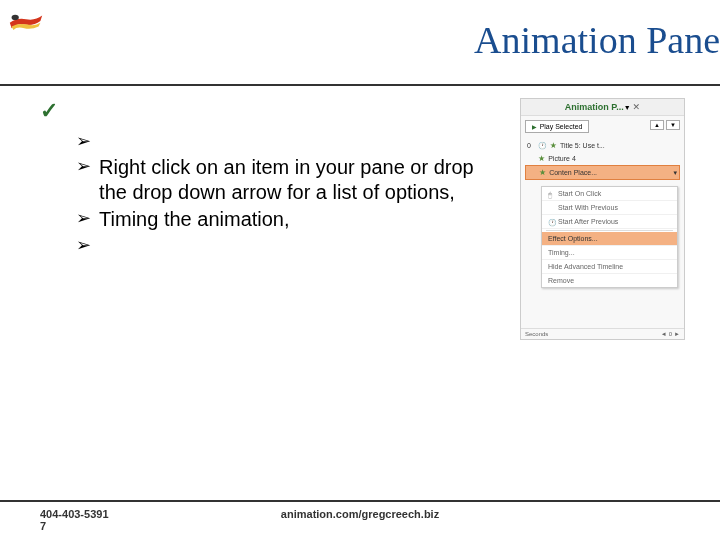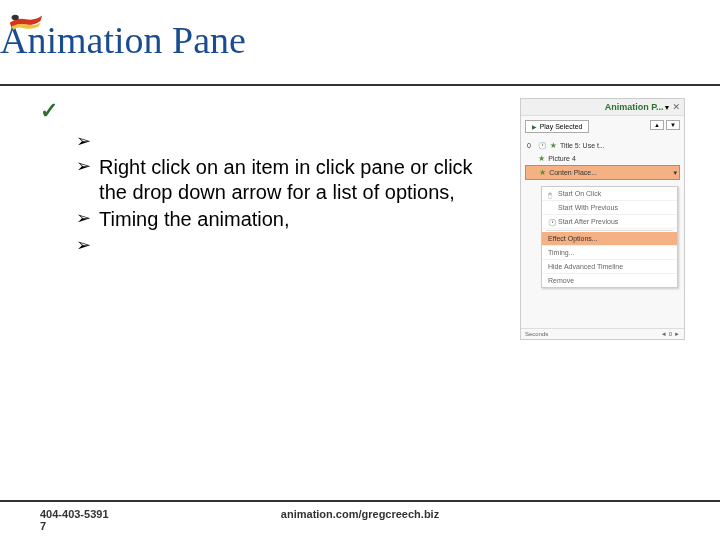--- a/index.html
+++ b/index.html
@@ -1,34 +1,34 @@
 <!DOCTYPE html>
 <html><head>
   <meta charset="utf-8">
   <style>
     * { margin: 0; padding: 0; box-sizing: border-box; }
     body { width: 720px; height: 540px; font-family: Verdana, Arial, sans-serif; background: #fff; position: relative; }
     
     .header-area { position: relative; height: 86px; border-bottom: 2px solid #333; }
     .logo { position: absolute; left: 8px; top: 6px; width: 36px; height: 30px; }
-    .slide-title { font-family: "Comic Sans MS", cursive; font-size: 38px; color: #1a4d8f; text-align: left; padding-top: 18px; font-weight: normal; }
+    .slide-title { font-family: "Comic Sans MS", cursive; font-size: 38px; color: #1a4d8f; text-align: right; padding-top: 18px; font-weight: normal; }
     
     .content-area { padding: 12px 40px 0 40px; display: flex; }
     .text-col { flex: 1; }
     .img-col { width: 170px; padding-left: 10px; }
     
     .main-bullet { font-size: 22px; margin-bottom: 6px; display: flex; align-items: flex-start; }
     .main-bullet .tick { color: #2d7030; font-weight: bold; margin-right: 10px; font-size: 22px; }
     
     .sub-bullet { font-size: 20px; margin-left: 36px; margin-bottom: 2px; display: flex; align-items: flex-start; line-height: 1.25; }
     .sub-bullet .arrow { color: #000; margin-right: 8px; font-size: 18px; flex-shrink: 0; }
     .sub-bullet .txt { max-width: 390px; }
     
     .pane-img { width: 165px; border: 1px solid #ccc; background: #f8f8f8; font-size: 7px; font-family: Arial; }
-    .pane-header { background: #f0f0f0; padding: 3px 4px; display: flex; justify-content: flex-end; align-items: center; border-bottom: 1px solid #ddd; }
+    .pane-header { background: #f0f0f0; padding: 3px 4px; display: flex; justify-content: center; align-items: center; border-bottom: 1px solid #ddd; }
     .pane-header-title { color: #2d7030; font-size: 9px; font-weight: bold; }
     .pane-close { color: #666; font-size: 9px; }
     .pane-play-btn { margin: 4px; padding: 2px 6px; border: 1px solid #aaa; font-size: 7px; display: inline-flex; align-items: center; gap: 3px; background: #fff; }
     .pane-play-btn::before { content: "▶"; color: #2d7030; font-size: 6px; }
     .pane-nav { display: inline-flex; gap: 2px; float: right; margin: 4px; }
     .pane-nav span { border: 1px solid #aaa; padding: 1px 3px; font-size: 6px; background: #fff; }
     .anim-list { padding: 2px 4px; }
     .anim-item { display: flex; align-items: center; gap: 3px; padding: 2px 2px; font-size: 7px; color: #333; }
     .anim-item.selected { background: #f4b183; border: 1px solid #e08040; }
     .anim-star { color: #5a8f3c; font-size: 8px; }
@@ -61,21 +61,21 @@
 <div class="content-area">
   <div class="text-col">
     <div class="main-bullet">
       <span class="tick">✓</span>
     </div>
     <div class="sub-bullet">
       <span class="arrow">➢</span>
     </div>
     <div class="sub-bullet">
       <span class="arrow">➢</span>
-      <span class="txt">Right click on an item in click pane or click the drop down arrow for a list of options,</span>
+      <span class="txt">Right click on an item in your pane or drop the drop down arrow for a list of options,</span>
     </div>
     <div class="sub-bullet">
       <span class="arrow">➢</span>
       <span class="txt">Timing the animation,</span>
     </div>
     <div class="sub-bullet">
       <span class="arrow">➢</span>
     </div>
   </div>
 

